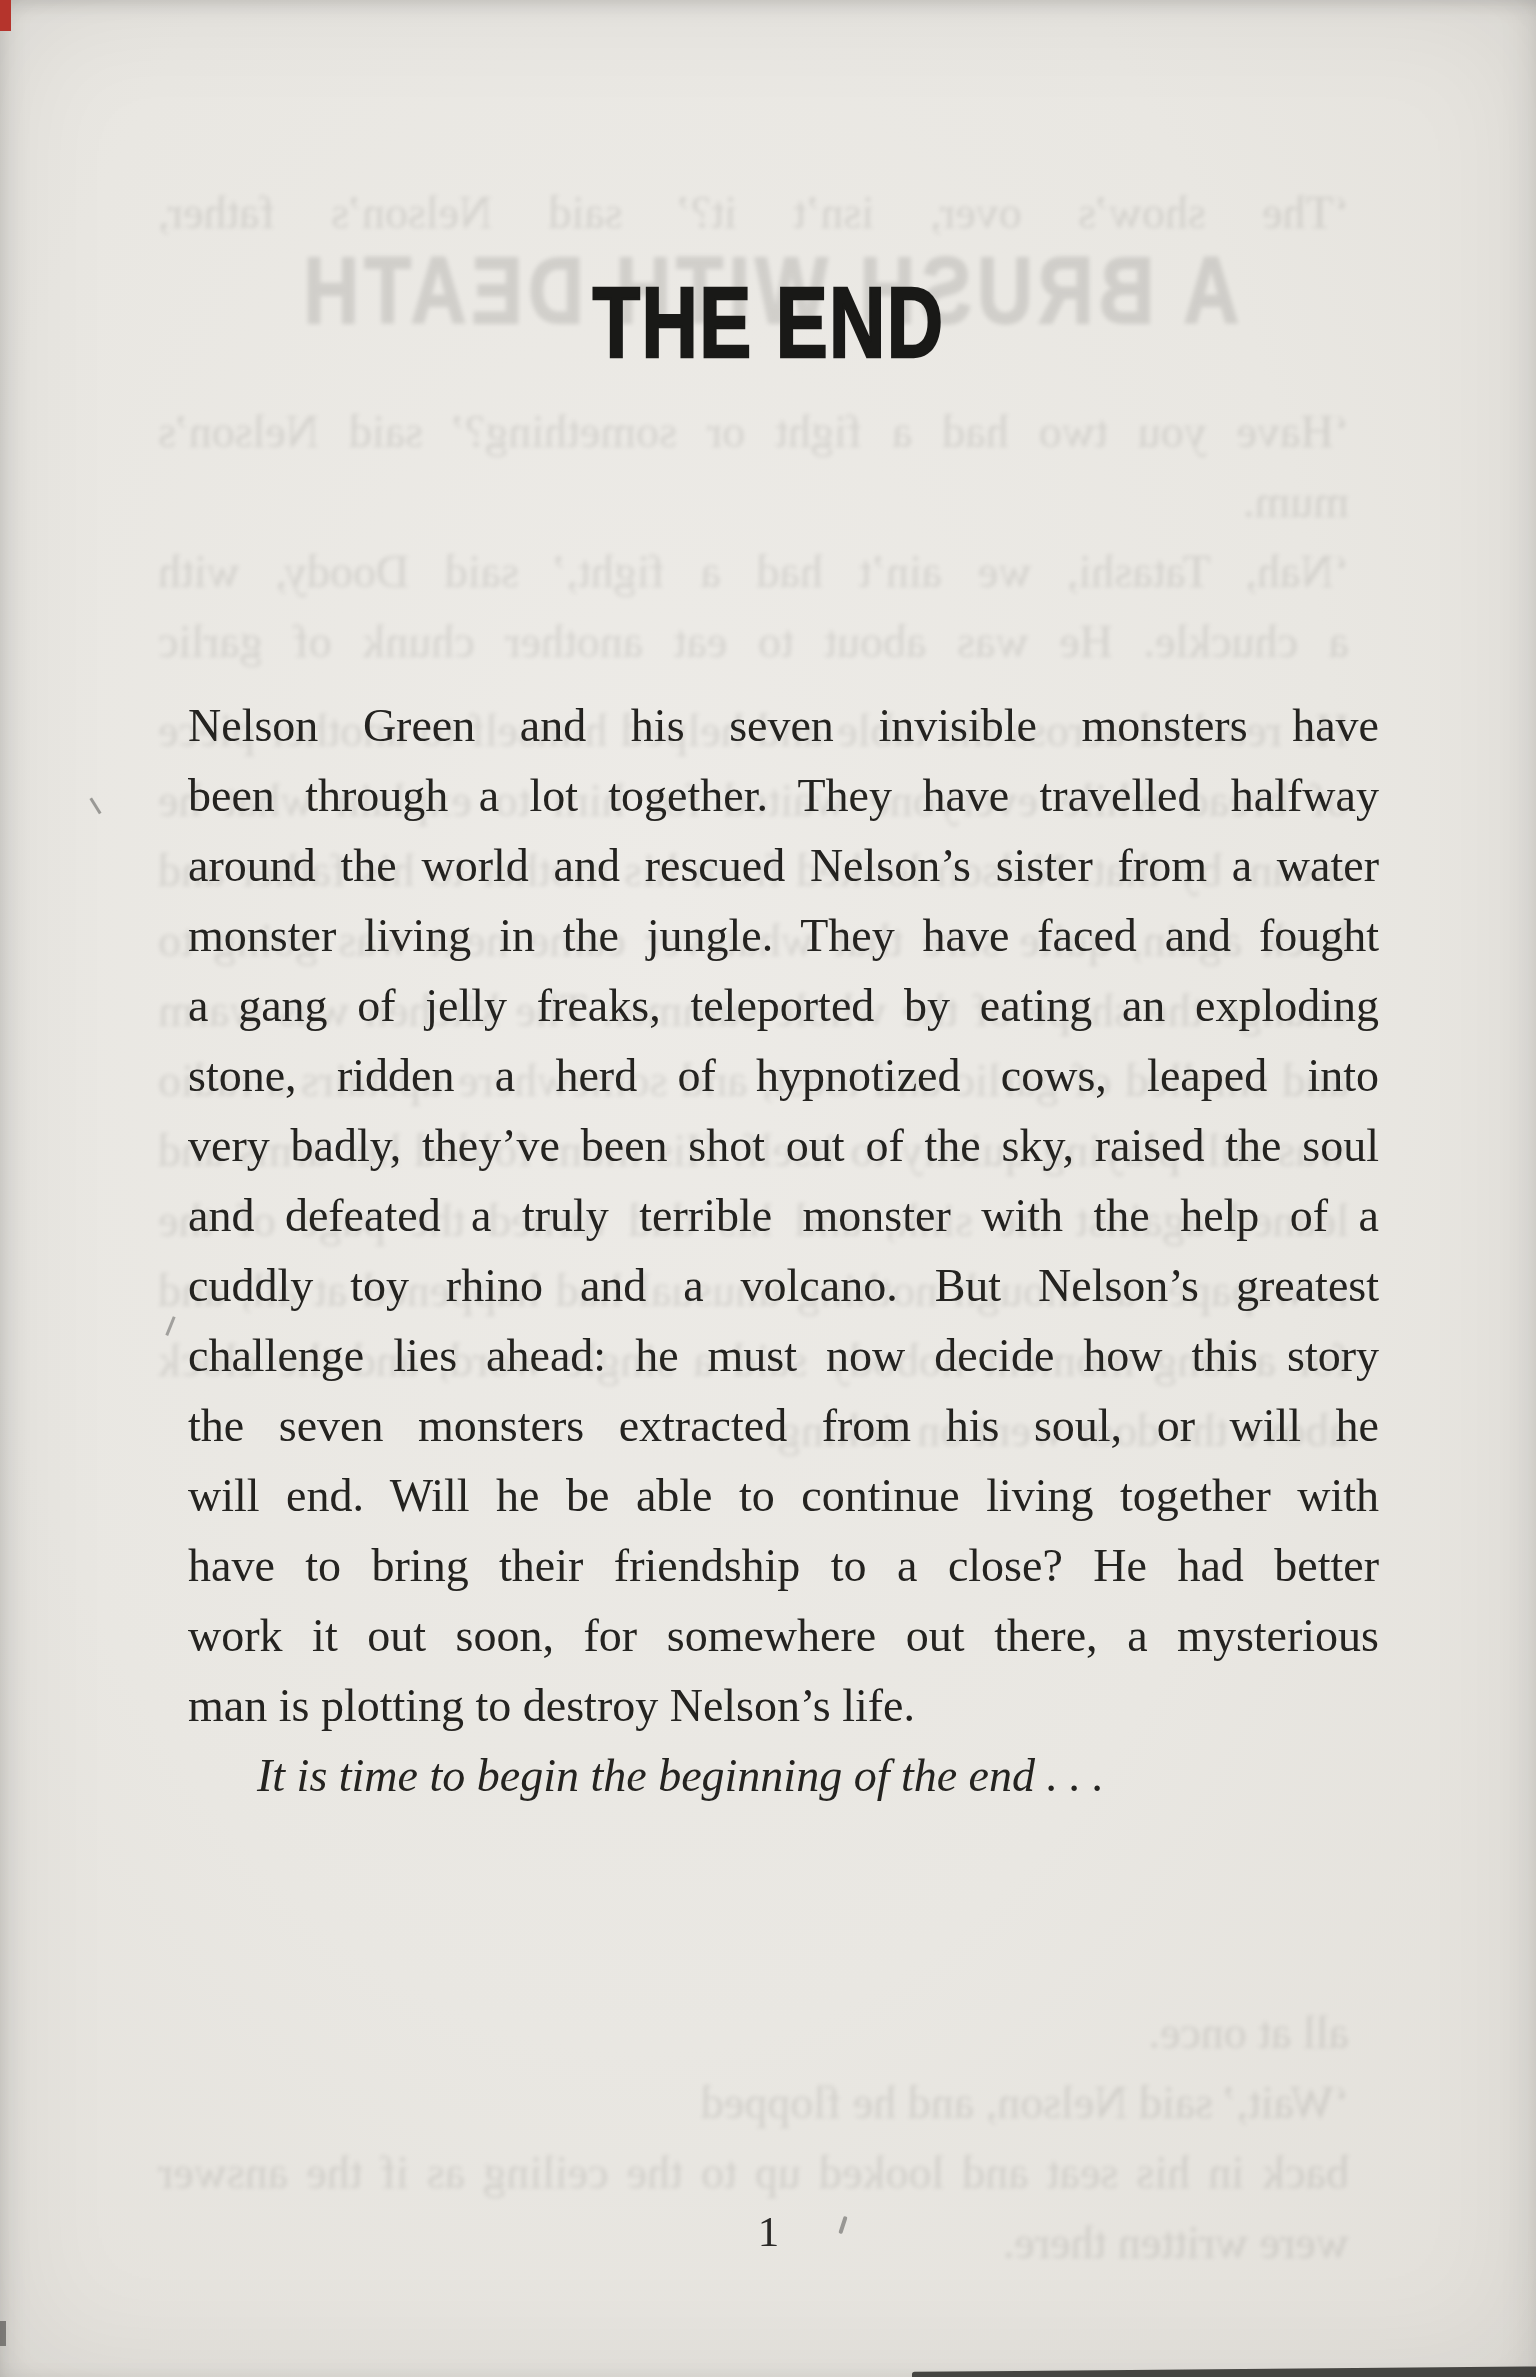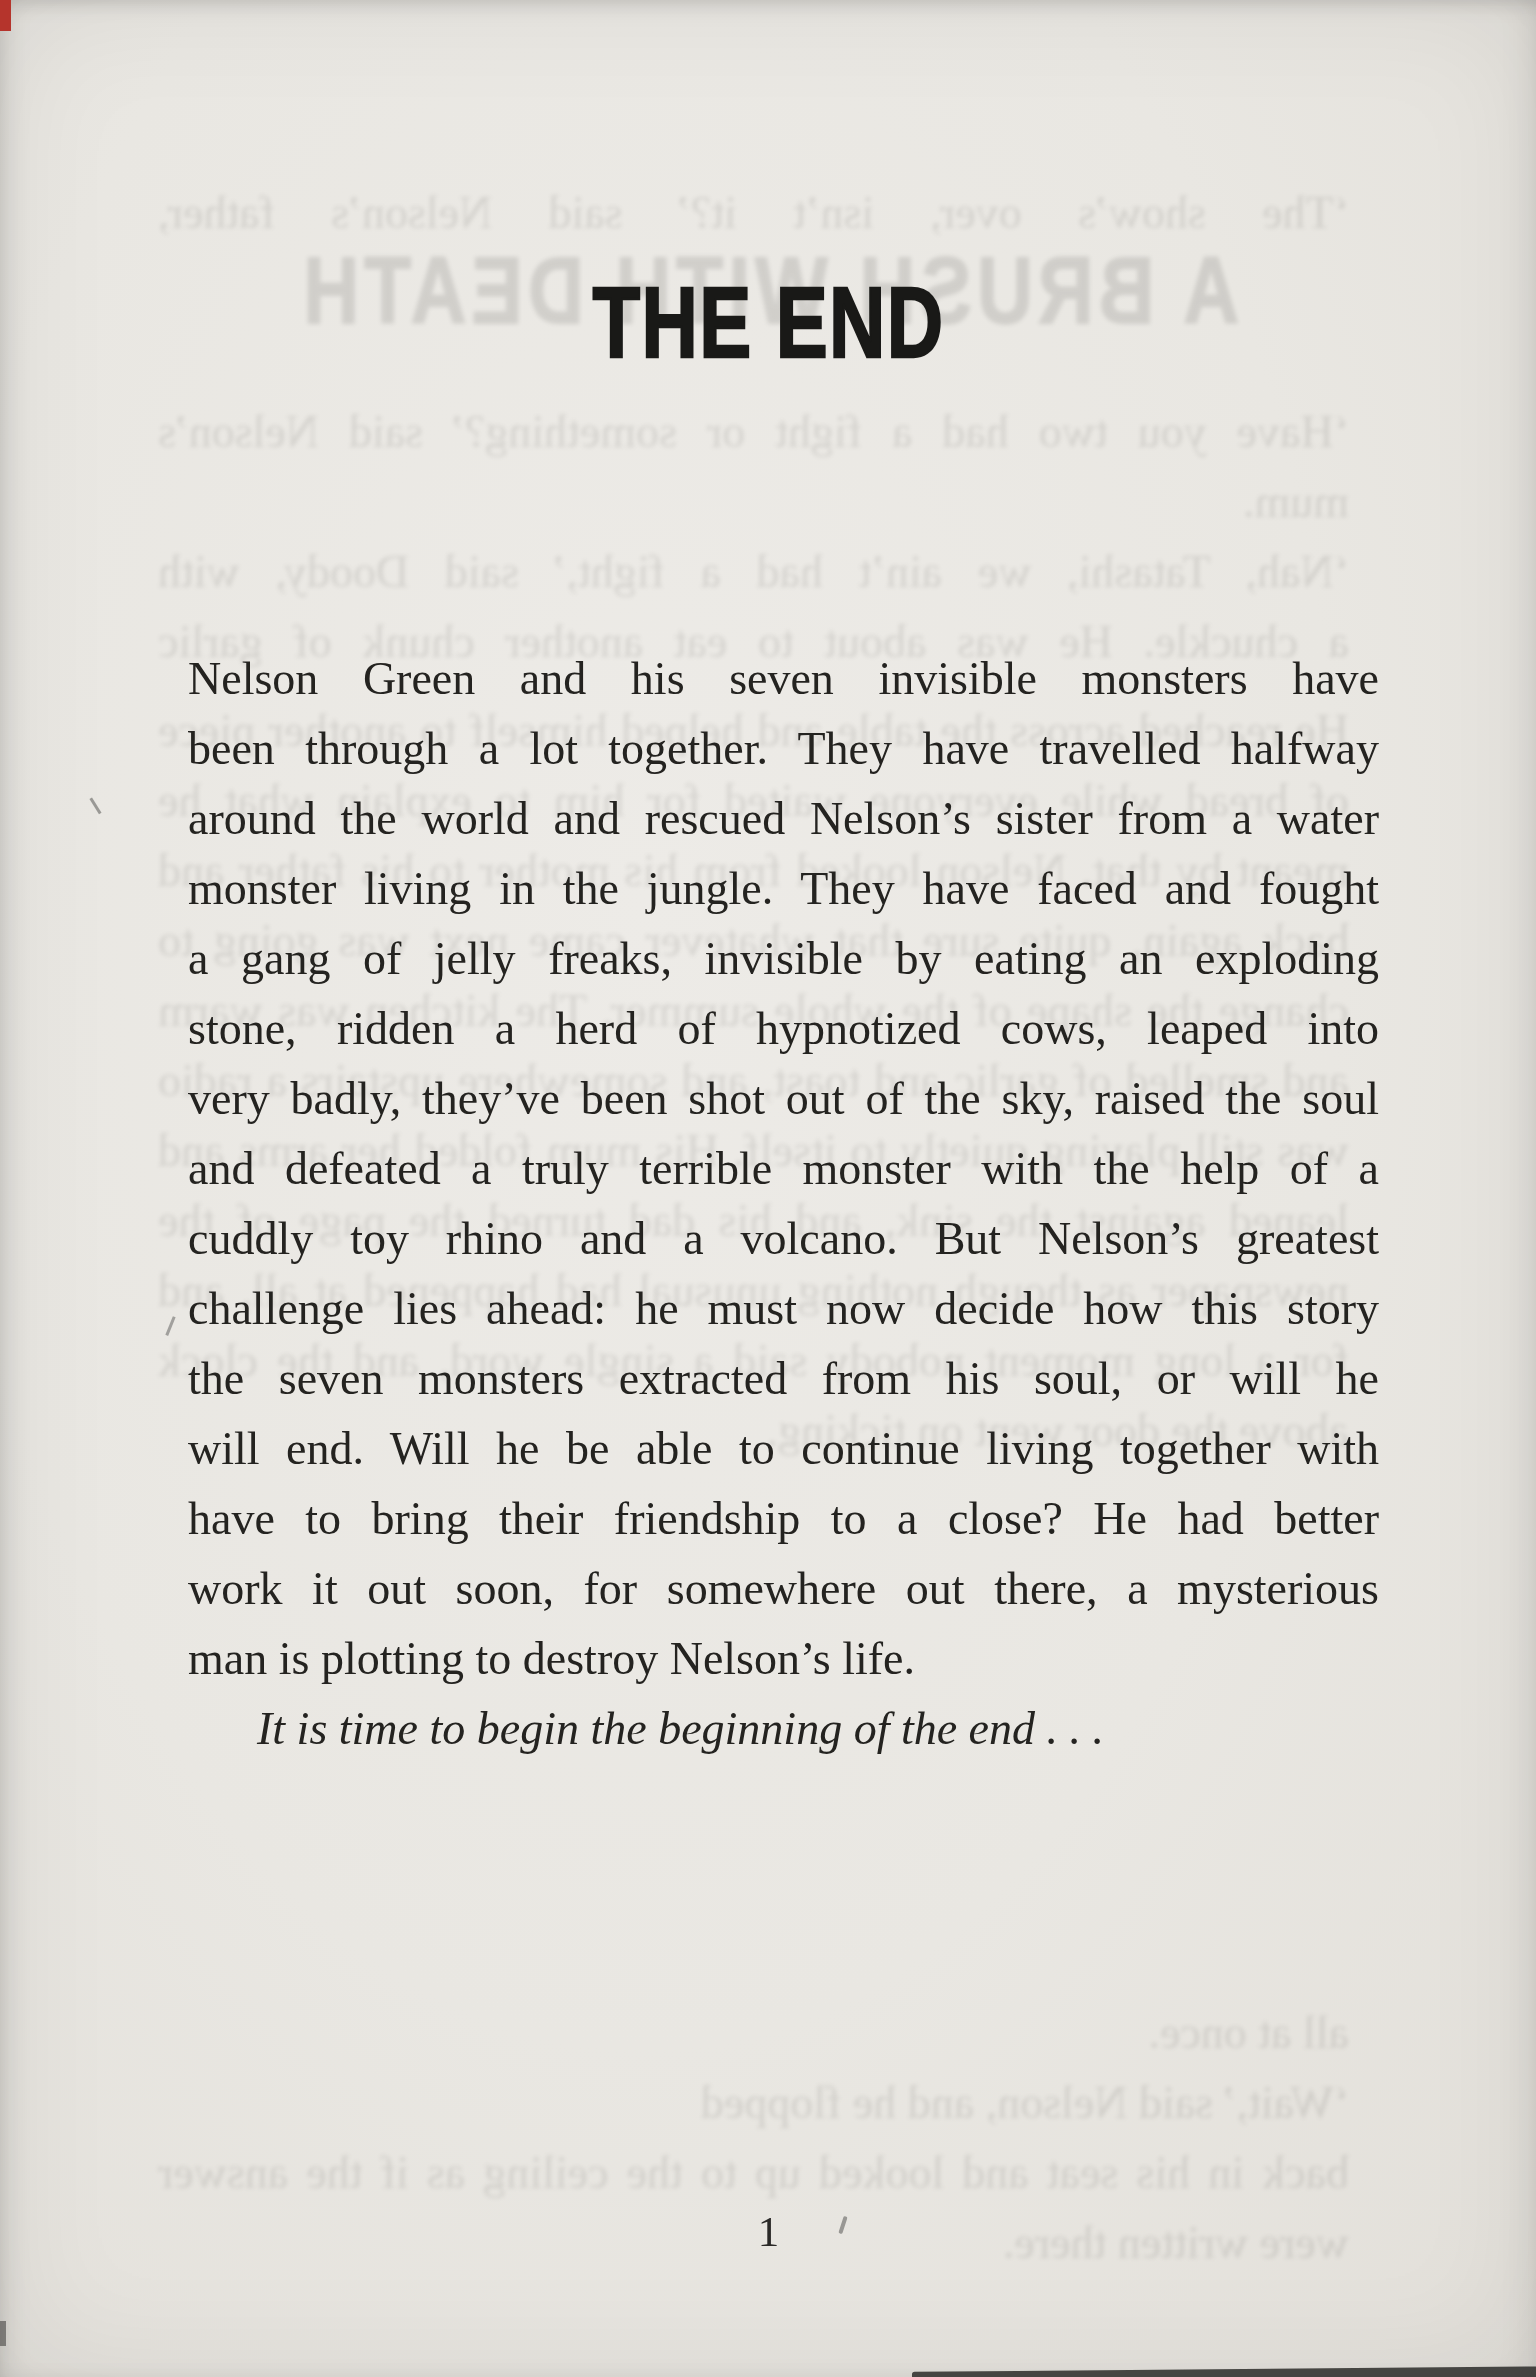--- a/index.html
+++ b/index.html
@@ -87,21 +87,21 @@
     font-family: "Liberation Sans", sans-serif;
     font-weight: 700;
     font-size: 100px;
     letter-spacing: 1.8px;
     color: #191917;
     -webkit-text-stroke: 2.3px #191917;
     transform: scaleX(0.78);
   }
   .text-block {
     position: absolute;
-    top: 644px; left: 188px; width: 1191px;
+    top: 691px; left: 188px; width: 1191px;
     font-size: 46px;
     line-height: 70px;
     color: #242320;
   }
   .tline { text-align: justify; text-align-last: justify; }
   .tline.para-end { text-align-last: left; }
   .closing {
     margin: 0;
     text-indent: 69px;
     text-align: left;
@@ -161,21 +161,21 @@
   </div>
 
   <main class="content">
     <h1 class="chapter-title">THE END</h1>
 
     <div class="text-block">
       <div class="tline">Nelson Green and his seven invisible monsters have</div>
       <div class="tline">been through a lot together. They have travelled halfway</div>
       <div class="tline">around the world and rescued Nelson’s sister from a water</div>
       <div class="tline">monster living in the jungle. They have faced and fought</div>
-      <div class="tline">a gang of jelly freaks, invisible by eating an exploding</div>
+      <div class="tline">a gang of jelly freaks, teleported by eating an exploding</div>
       <div class="tline">stone, ridden a herd of hypnotized cows, leaped into</div>
       <div class="tline">very badly, they’ve been shot out of the sky, raised the soul</div>
       <div class="tline">and defeated a truly terrible monster with the help of a</div>
       <div class="tline">cuddly toy rhino and a volcano. But Nelson’s greatest</div>
       <div class="tline">challenge lies ahead: he must now decide how this story</div>
       <div class="tline">the seven monsters extracted from his soul, or will he</div>
       <div class="tline">will end. Will he be able to continue living together with</div>
       <div class="tline">have to bring their friendship to a close? He had better</div>
       <div class="tline">work it out soon, for somewhere out there, a mysterious</div>
       <div class="tline para-end">man is plotting to destroy Nelson’s life.</div>

